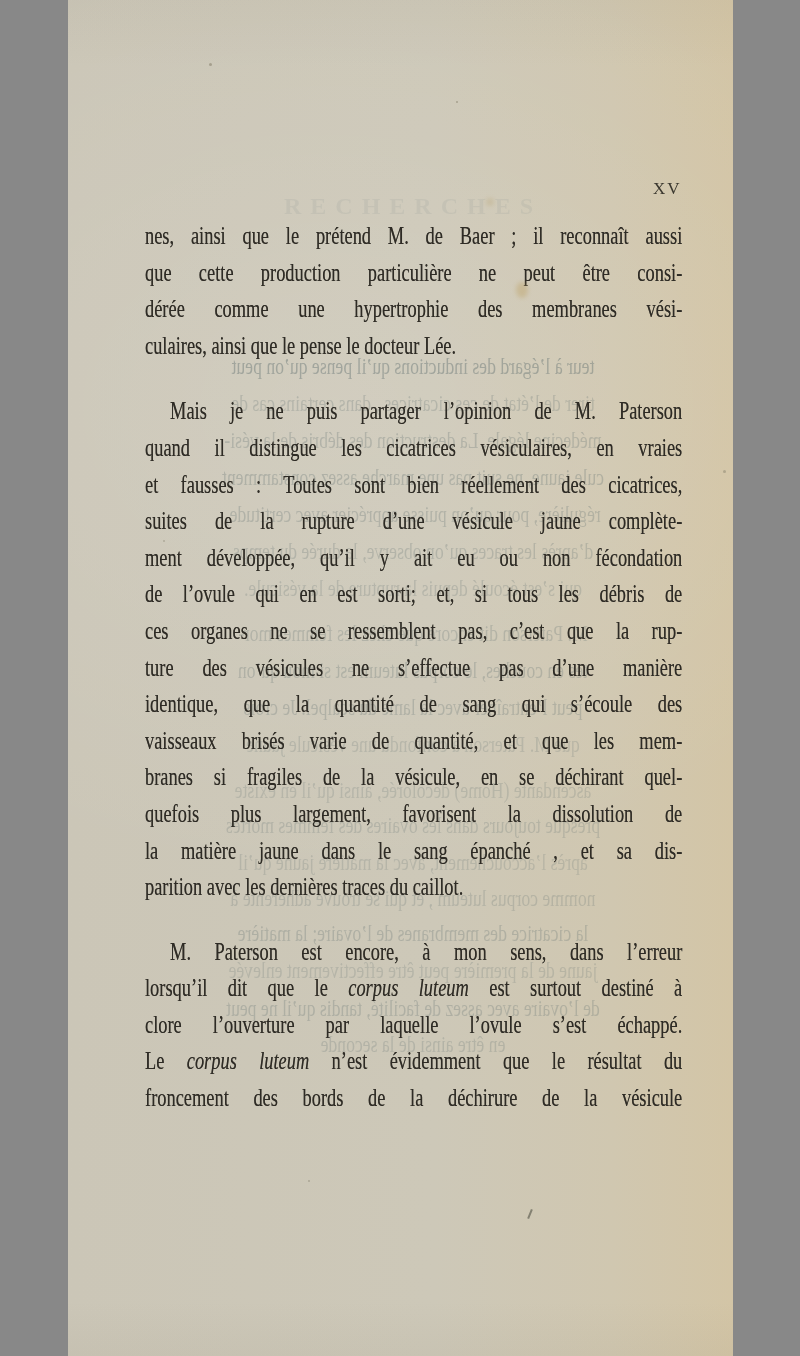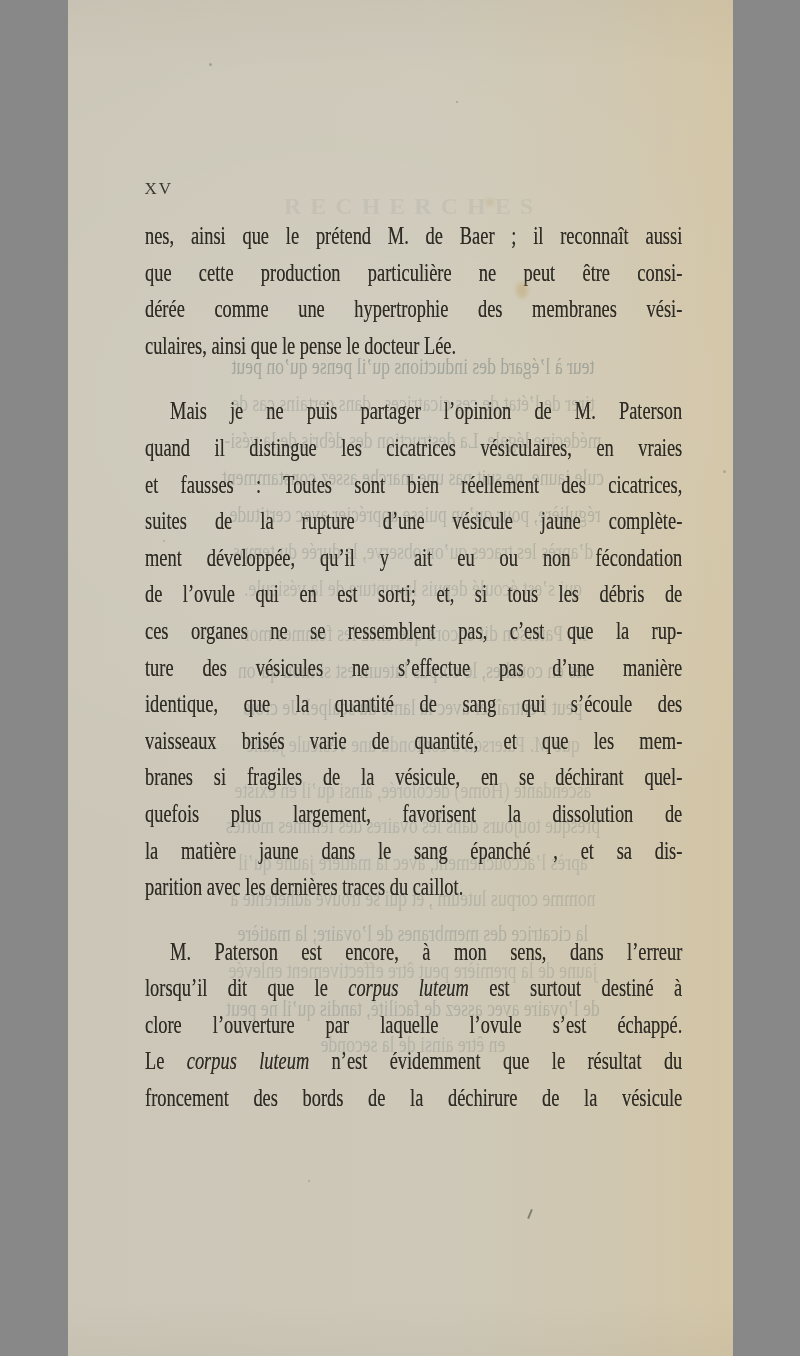--- a/index.html
+++ b/index.html
@@ -14,21 +14,21 @@
     font-family:"Liberation Serif","DejaVu Serif",serif;
   }
   .vignette{
     position:absolute;inset:0;pointer-events:none;
     background:
       radial-gradient(ellipse 120% 115% at 50% 48%, rgba(0,0,0,0) 70%, rgba(90,80,60,0.10) 100%),
       linear-gradient(180deg, rgba(120,110,90,0.05) 0%, rgba(0,0,0,0) 5%, rgba(0,0,0,0) 96%, rgba(120,110,90,0.06) 100%);
   }
   .page-number{
     position:absolute;top:179px;left:77px;width:537px;
-    text-align:left;
+    text-align:right;
     font-size:17px;letter-spacing:2px;
     color:#3b382f;
   }
   
   .ghost-title{
     position:absolute;left:77px;width:537px;text-align:center;
     font-weight:bold;color:#7f8d8c;pointer-events:none;
     white-space:nowrap;
   }
   .ghost-rech{top:193px;font-size:24px;letter-spacing:9px;opacity:0.13;}

